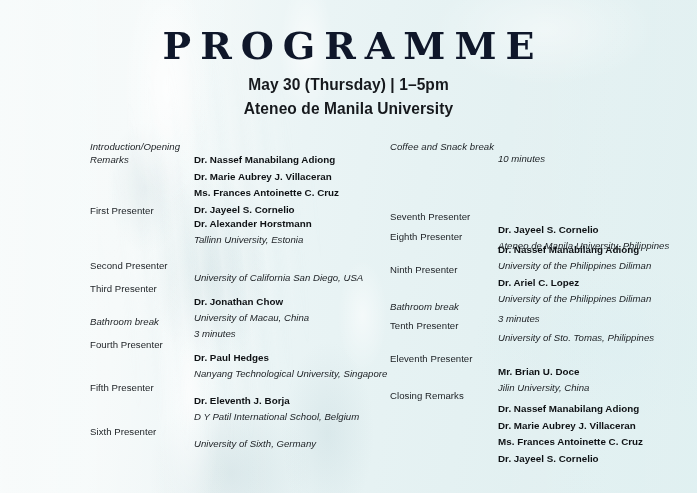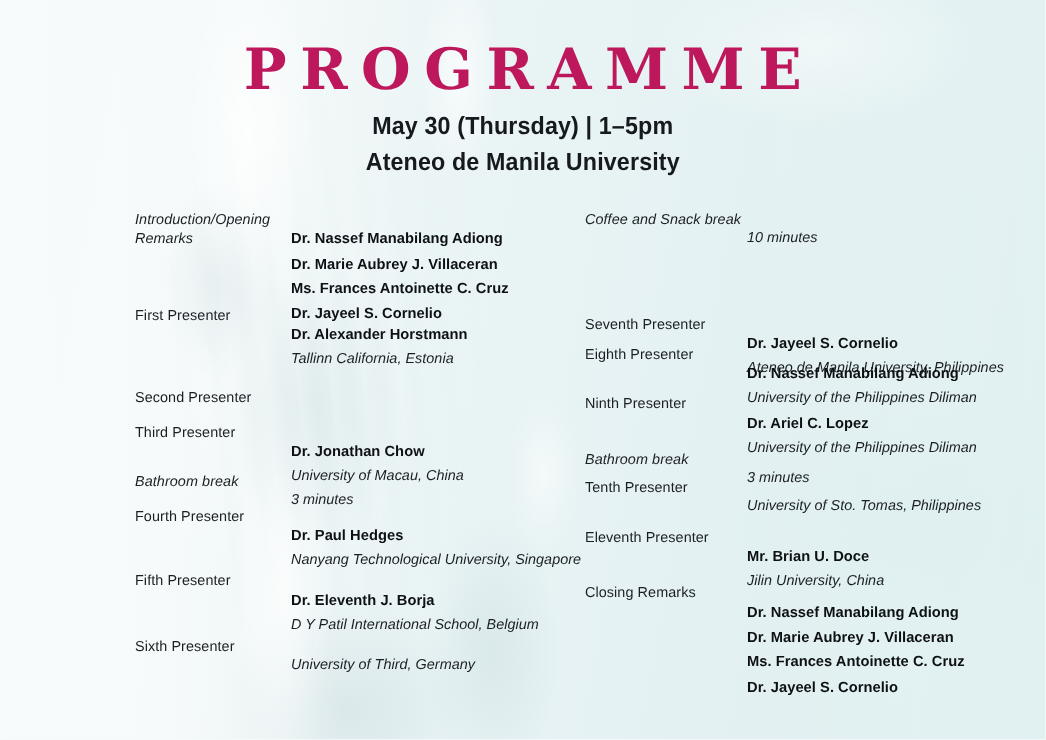--- a/index.html
+++ b/index.html
@@ -81,21 +81,21 @@
     left: 0; right: 0;
     top: 26px;
     text-align: center;
     z-index: 3;
   }
   .title {
     font-family: "DejaVu Serif", "Liberation Serif", serif;
     font-weight: bold;
     font-size: 38px;
     letter-spacing: 9px;
-    color: #be185d;
+    color: #0f172a;
     line-height: 1.05;
     margin: 0 0 0 9px;
   }
   .subtitle-1 {
     font-family: "Liberation Sans", sans-serif;
     font-weight: bold;
     font-size: 16.5px;
     color: #16191d;
     margin-top: 9px;
     letter-spacing: .1px;
@@ -197,26 +197,27 @@
           <div class="name">Dr. Nassef Manabilang Adiong</div>
           <div class="name">Dr. Marie Aubrey J. Villaceran</div>
           <div class="name">Ms. Frances Antoinette C. Cruz</div>
           <div class="name">Dr. Jayeel S. Cornelio</div>
         </div>
       </div>
       <div class="row" style="top: 204px;">
         <div class="row-label">First Presenter</div>
         <div class="row-body">
           <div class="name">Dr. Alexander Horstmann</div>
-          <div class="affil">Tallinn California, Estonia</div>
+          <div class="affil">Tallinn University, Estonia</div>
         </div>
       </div>
       <div class="row" style="top: 259px;">
         <div class="row-label">Second Presenter</div>
         <div class="row-body">
+          <div class="affil">University of California San Diego, USA</div>
         </div>
       </div>
       <div class="row" style="top: 282px;">
         <div class="row-label">Third Presenter</div>
         <div class="row-body">
           <div class="name">Dr. Jonathan Chow</div>
           <div class="affil">University of Macau, China</div>
         </div>
       </div>
       <div class="row" style="top: 315px;">
@@ -235,21 +236,21 @@
       <div class="row" style="top: 381px;">
         <div class="row-label">Fifth Presenter</div>
         <div class="row-body">
           <div class="name">Dr. Eleventh J. Borja</div>
           <div class="affil">D Y Patil International School, Belgium</div>
         </div>
       </div>
       <div class="row" style="top: 425px;">
         <div class="row-label">Sixth Presenter</div>
         <div class="row-body">
-          <div class="affil">University of Third, Germany</div>
+          <div class="affil">University of Sixth, Germany</div>
         </div>
       </div>
     </div>
   <div class="col col-right" id="col-right">
       <div class="row" style="top: 140px;">
         <div class="row-label italic">Coffee and Snack break</div>
         <div class="row-body">
           <div class="note">10 minutes</div>
         </div>
       </div>

